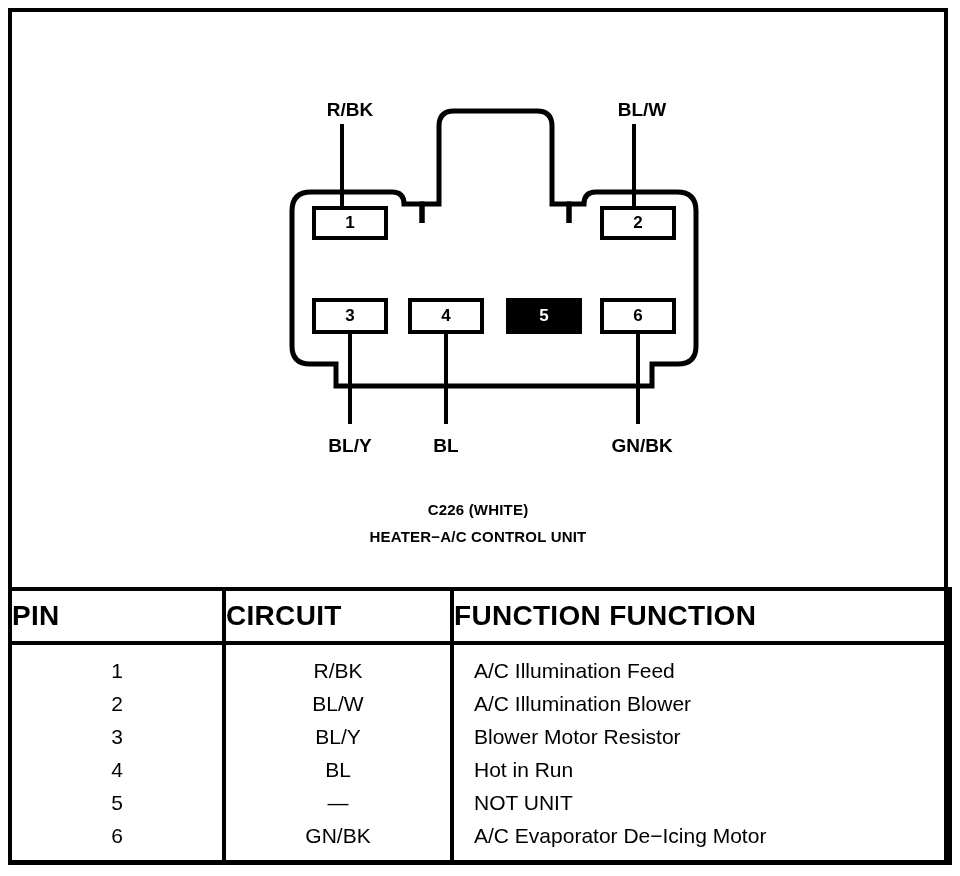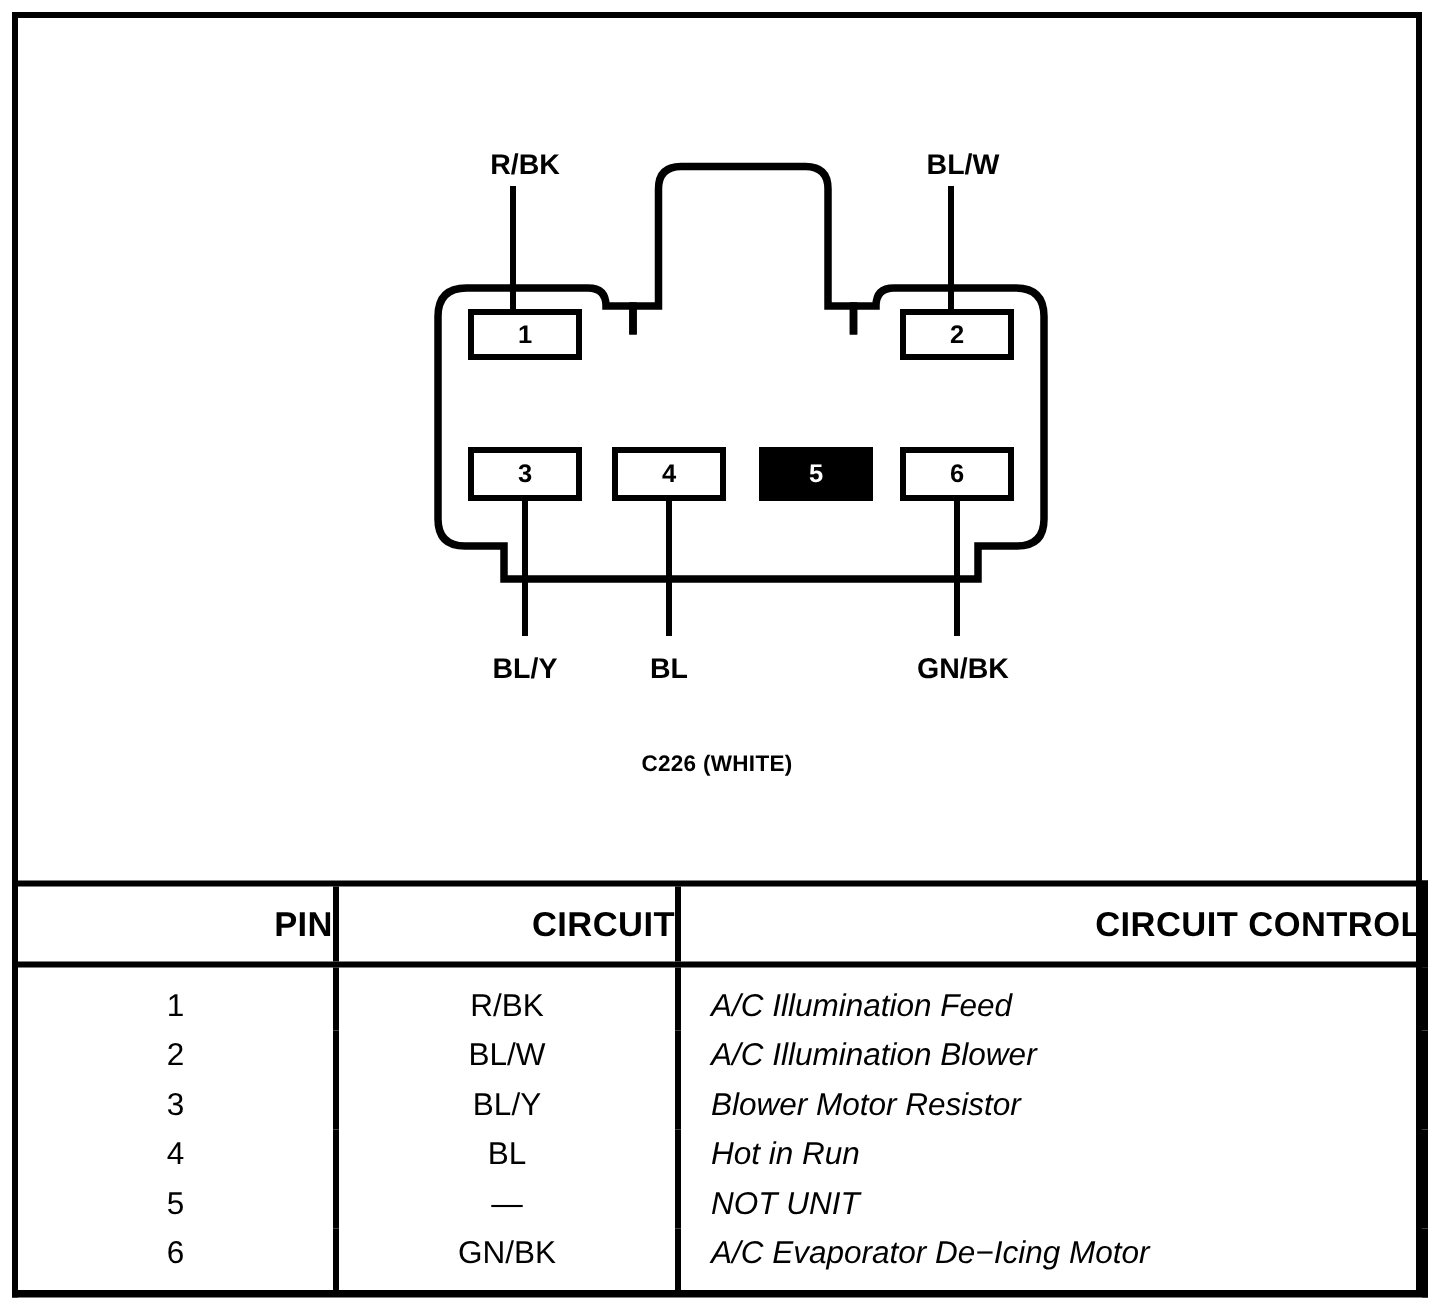--- a/index.html
+++ b/index.html
@@ -98,44 +98,43 @@
   table#pin-table col.c-function { width: 498px; }
 
   table#pin-table th,
   table#pin-table td {
     border: none;
     padding: 0;
   }
 
   table#pin-table thead th {
     height: 50px;
-    font-size: 23px;
-    font-weight: 700;
-    text-align: right;
+    font-size: 28px;
+    font-weight: 700;
+    text-align: left;
     vertical-align: middle;
     border-top: 4px solid #000;
     border-bottom: 4px solid #000;
     letter-spacing: 0.3px;
   }
   table#pin-table thead th.col-sep { border-left: 4px solid #000; }
   table#pin-table thead th.edge-l  { border-left: 4px solid #000; }
   table#pin-table thead th.edge-r  { border-right: 4px solid #000; }
 
   table#pin-table tbody td {
     height: 33px;
     font-size: 21px;
     font-weight: 400;
     vertical-align: middle;
   }
   table#pin-table tbody td.td-pin,
   table#pin-table tbody td.td-circuit { text-align: center; }
   table#pin-table tbody td.td-function {
     text-align: left;
     padding-left: 20px;
-    font-style: italic;
   }
   table#pin-table tbody td.col-sep { border-left: 4px solid #000; }
   table#pin-table tbody td.edge-l  { border-left: 4px solid #000; }
   table#pin-table tbody td.edge-r  { border-right: 4px solid #000; }
   table#pin-table tbody tr.last-row td { border-bottom: 4px solid #000; }
   table#pin-table tbody tr.first-row td { padding-top: 9px; }
   table#pin-table tbody tr.last-row td { padding-bottom: 9px; }
 </style>
 </head>
 <body>
@@ -187,35 +186,36 @@
       <text class="wire-label" x="338" y="104">R/BK</text>
       <text class="wire-label" x="630" y="104">BL/W</text>
 
       <text class="wire-label" x="338" y="440">BL/Y</text>
       <text class="wire-label" x="434" y="440">BL</text>
       <text class="wire-label" x="630" y="440">GN/BK</text>
     </svg>
 
     <div id="diagram-caption">
       <div class="cap-line">C226 (WHITE)</div>
+      <div class="cap-line">HEATER−A/C CONTROL UNIT</div>
     </div>
   </div>
 
   <div id="pin-table-wrap">
     <table id="pin-table">
       <colgroup>
         <col class="c-pin">
           <col class="c-circuit">
           <col class="c-function">
       </colgroup>
       <thead>
         <tr>
           <th class="edge-l">PIN</th>
           <th class="col-sep">CIRCUIT</th>
-          <th class="col-sep edge-r">CIRCUIT CONTROL</th>
+          <th class="col-sep edge-r">FUNCTION FUNCTION</th>
         </tr>
       </thead>
       <tbody>
         <tr class="first-row">
           <td class="td-pin edge-l">1</td>
           <td class="td-circuit col-sep">R/BK</td>
           <td class="td-function col-sep edge-r">A/C Illumination Feed</td>
         </tr>
         <tr>
           <td class="td-pin edge-l">2</td>

